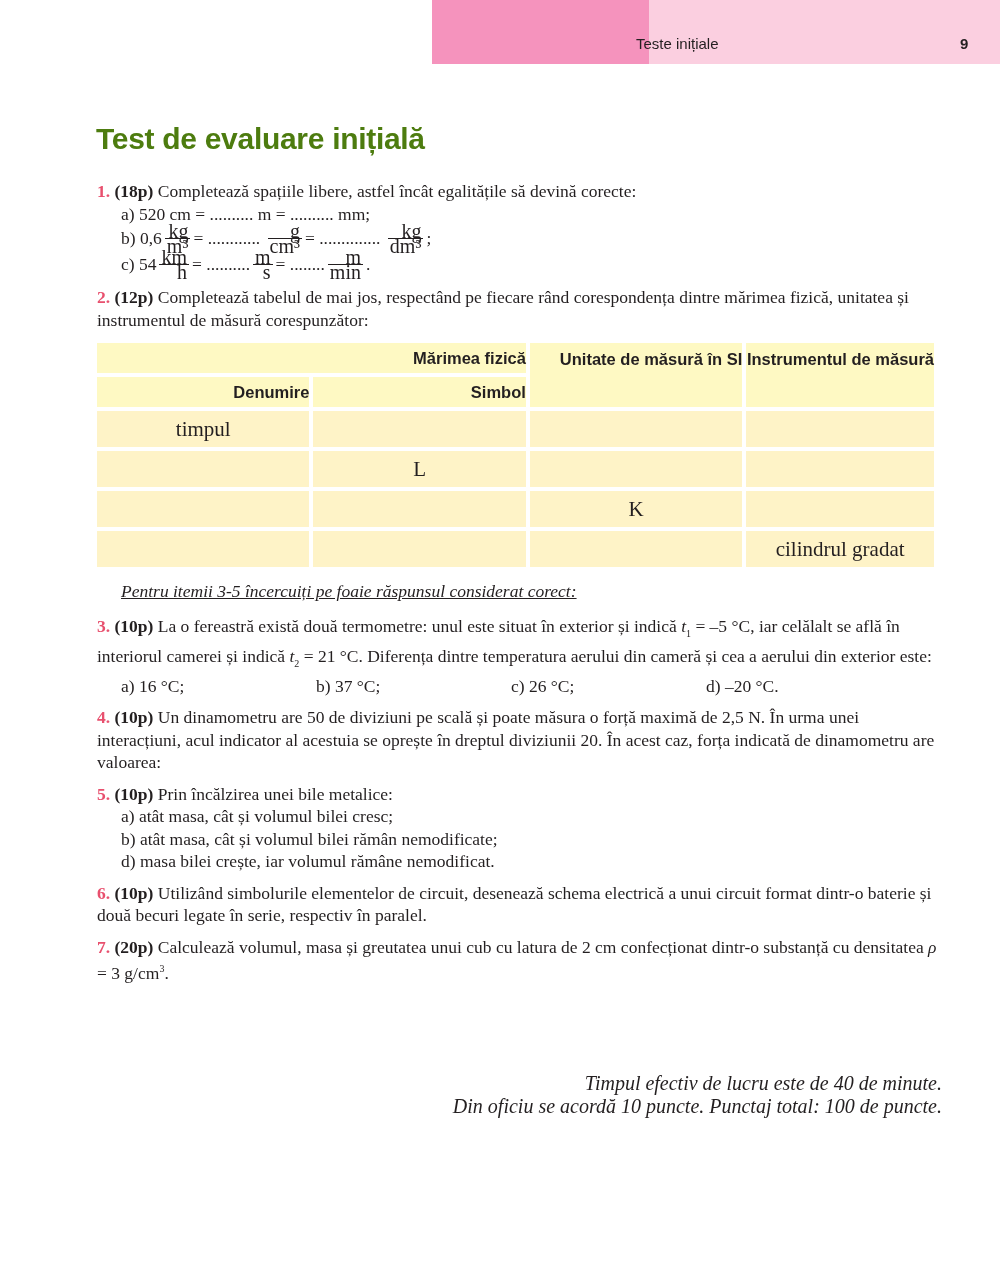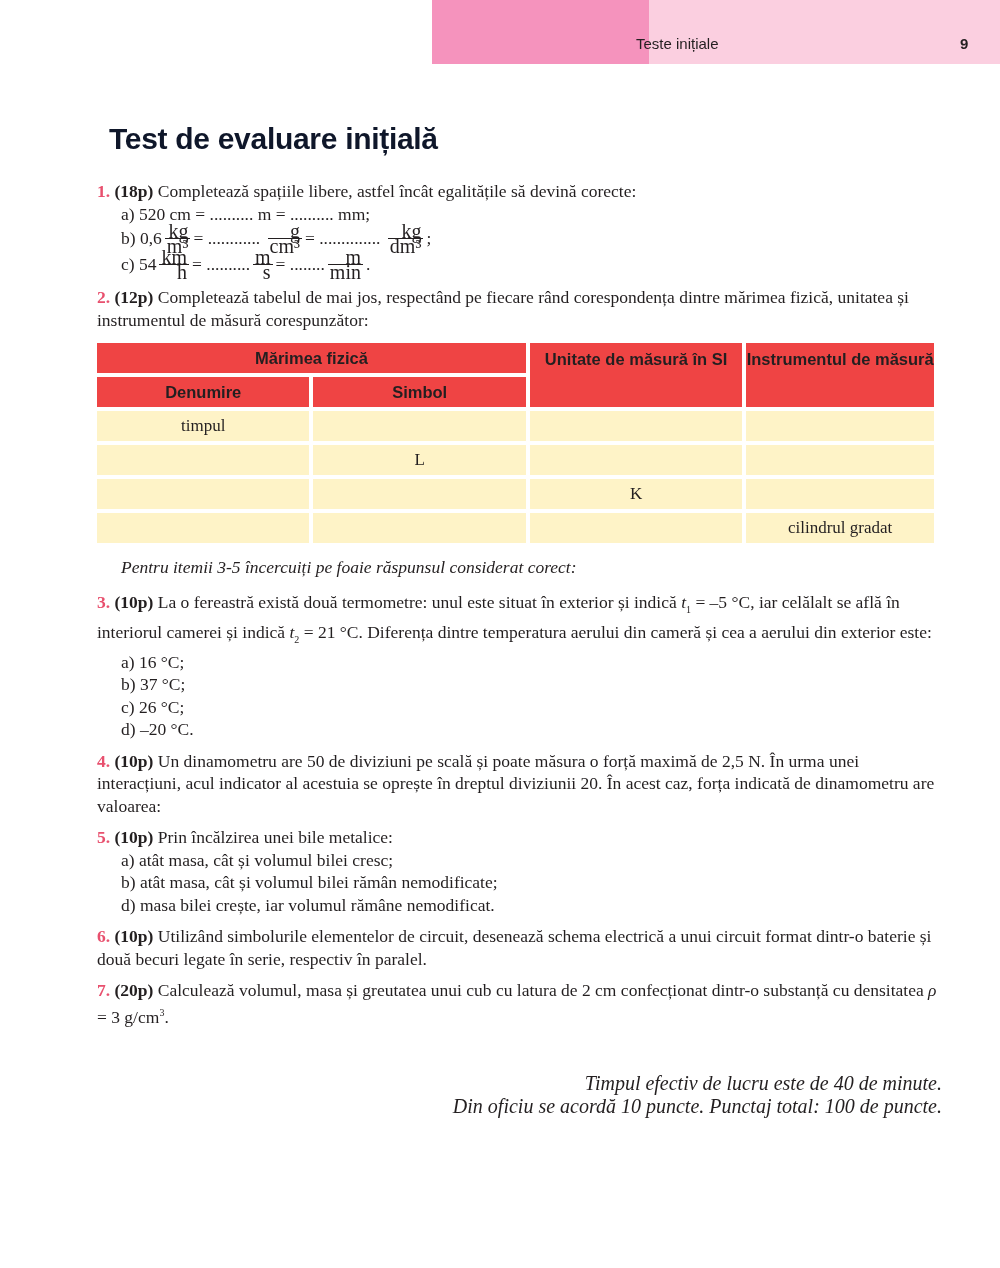--- a/index.html
+++ b/index.html
@@ -2,38 +2,38 @@
 <html><head>
 <meta charset="utf-8">
 <style>
   * { margin:0; padding:0; box-sizing:border-box; }
   html, body { width:1000px; height:1268px; background:#ffffff; }
   body { position:relative; font-family:"Liberation Serif","DejaVu Serif",serif; color:#231f20; overflow:hidden; }
   .hdr-dark { position:absolute; left:432px; top:0; width:217px; height:64px; background:#f593bd; }
   .hdr-light { position:absolute; left:649px; top:0; width:351px; height:64px; background:#fbcfe0; }
   .hdr-title { position:absolute; left:636px; top:35px; font-family:"Liberation Sans","DejaVu Sans",sans-serif; font-size:15px; color:#231f20; }
   .hdr-page { position:absolute; left:960px; top:35px; font-family:"Liberation Sans","DejaVu Sans",sans-serif; font-size:15px; font-weight:bold; color:#231f20; }
-  .title { position:absolute; left:109px; top:122px; font-family:"Liberation Sans","DejaVu Sans",sans-serif; font-weight:bold; font-size:30px; color:#0f172a; letter-spacing:-0.3px; }
+  .title { position:absolute; left:96px; top:122px; font-family:"Liberation Sans","DejaVu Sans",sans-serif; font-weight:bold; font-size:30px; color:#4d7c0f; letter-spacing:-0.3px; }
   .content { position:absolute; left:97px; top:180px; width:850px; font-size:17.5px; line-height:22.5px; }
   .q { margin-bottom:9px; }
   .num { color:#e8506e; font-weight:bold; }
   .pts { font-weight:bold; }
   .sub { padding-left:24px; }
   .frac { display:inline-block; vertical-align:middle; text-align:right; font-size:20px; line-height:14px; margin:0 3px; }
   .frac .n { display:block; border-bottom:1px solid #231f20; padding:0 2px; }
   .frac .d { display:block; padding:0 2px; }
   .fline { height:26px; display:flex; align-items:center; }
-  .opts { display:flex; padding-left:24px;flex-direction:column; }
+  .opts { display:flex; padding-left:24px; }
   .opts span { width:195px; }
   table { border-collapse:separate; border-spacing:4px; margin:8px 0 4px 0; width:845px; margin-left:-4px; font-family:"Liberation Sans","DejaVu Sans",sans-serif; }
-  th { background:#ef4444; font-weight:bold; font-size:16.5px; height:30px; text-align:center; vertical-align:middle; color:#231f20; }
+  th { background:#fef9c3; font-weight:bold; font-size:16.5px; height:30px; text-align:right; vertical-align:middle; color:#231f20; }
   th.tall { vertical-align:top; padding-top:5px; line-height:22px; }
-  td { background:#fef3c7; height:30px; text-align:center; font-size:17px; font-family:"Liberation Serif","DejaVu Serif",serif; }
+  td { background:#fef3c7; height:36px; text-align:center; font-size:21px; font-family:"Liberation Serif","DejaVu Serif",serif; }
   .italic { font-style:italic; }
-  .note { padding-left:24px; margin:6px 0 12px 0; }
+  .note { padding-left:24px; margin:6px 0 12px 0;text-decoration:underline; }
   .footer { position:absolute; right:58px; top:1072px; text-align:right; font-style:italic; font-size:20px; line-height:23px; }
   sub.s, sup.s { font-size:10px; }
 </style>
 </head>
 <body>
 
 <div class="hdr-dark"></div>
 <div class="hdr-light"></div>
 <div class="hdr-title">Teste inițiale</div>
 <div class="hdr-page">9</div>

